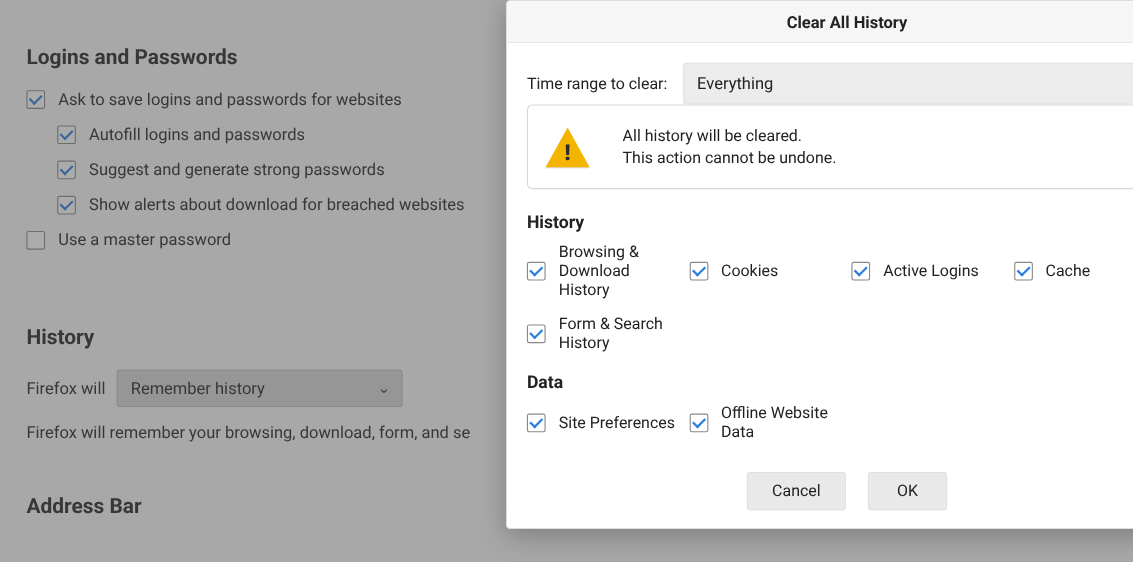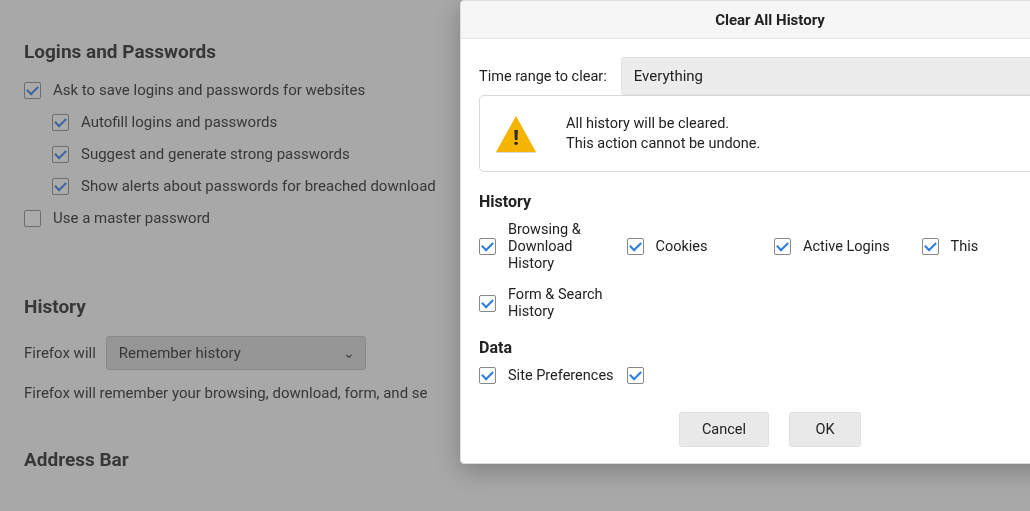--- a/index.html
+++ b/index.html
@@ -115,21 +115,21 @@
     <div class="option-row">
       <span class="checkbox checked"></span>
       <span class="row-label">Autofill logins and passwords</span>
     </div>
     <div class="option-row">
       <span class="checkbox checked"></span>
       <span class="row-label">Suggest and generate strong passwords</span>
     </div>
     <div class="option-row">
       <span class="checkbox checked"></span>
-      <span class="row-label">Show alerts about passwords for breached download</span>
+      <span class="row-label">Show alerts about download for breached websites</span>
     </div>
   </div>
   <div class="option-row" style="margin-top:14px;">
     <span class="checkbox"></span>
     <span class="row-label">Use a master password</span>
   </div>
 
   <div class="big-gap"></div>
 
   <div class="section-heading">History</div>
@@ -182,37 +182,38 @@
       <div class="option-row">
         <span class="checkbox checked"></span>
         <span>Cookies</span>
       </div>
       <div class="option-row">
         <span class="checkbox checked"></span>
         <span>Active Logins</span>
       </div>
       <div class="option-row">
         <span class="checkbox checked"></span>
-        <span>This</span>
+        <span>Cache</span>
       </div>
       <div class="option-row">
         <span class="checkbox checked"></span>
         <span>Form &amp; Search History</span>
       </div>
       <div></div>
     </div>
 
     <div class="sub-heading" style="margin-top:18px;">Data</div>
     <div class="check-grid">
       <div class="option-row">
         <span class="checkbox checked"></span>
         <span>Site Preferences</span>
       </div>
       <div class="option-row">
         <span class="checkbox checked"></span>
+        <span>Offline Website Data</span>
       </div>
     </div>
   </div>
   <div class="dialog-footer">
     <div class="btn">Cancel</div>
     <div class="btn">OK</div>
   </div>
 </div>
 
 </body></html>

